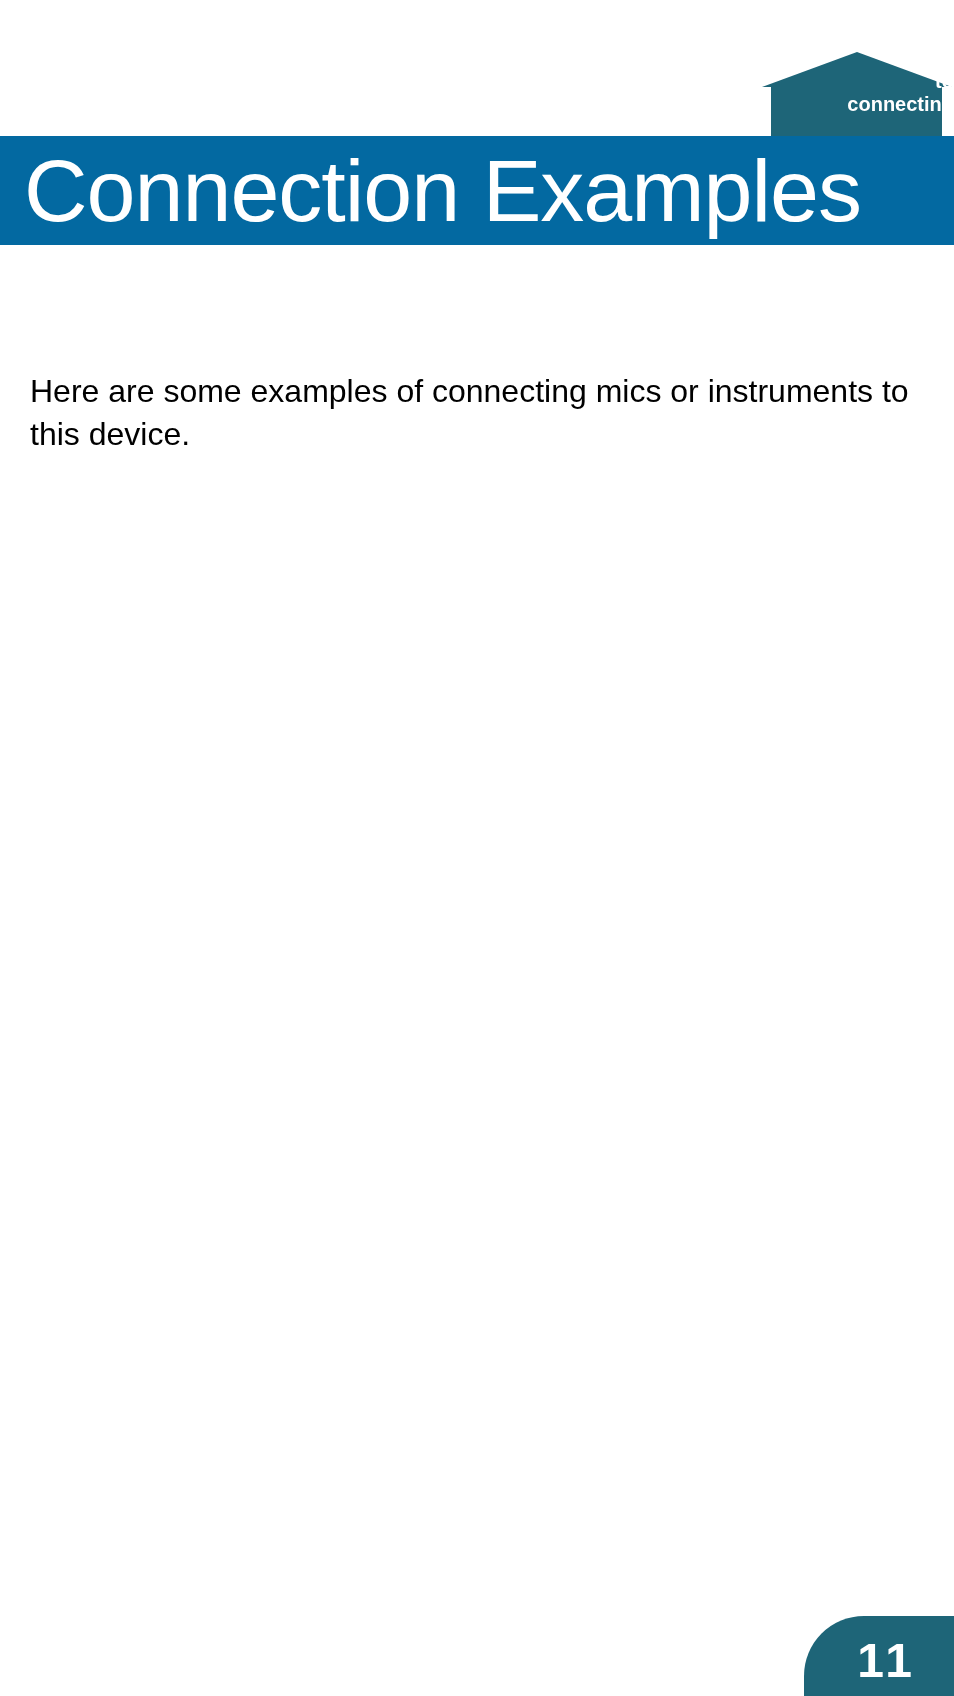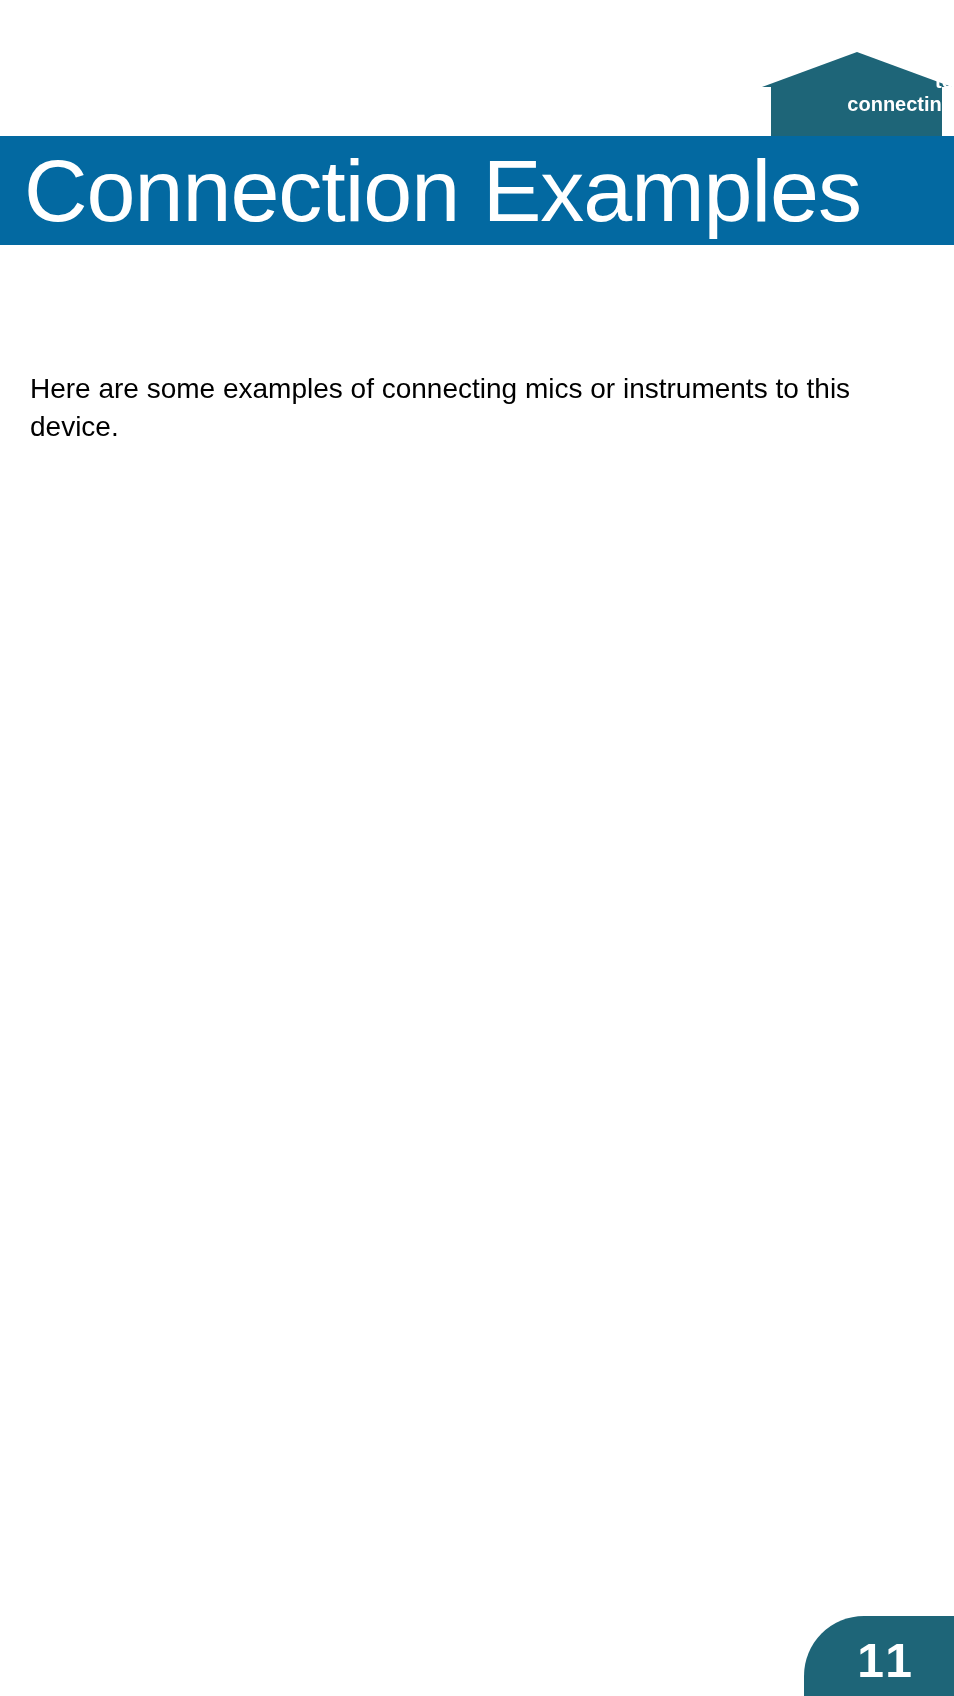--- a/index.html
+++ b/index.html
@@ -79,21 +79,21 @@
       letter-spacing: -1px;
       font-family: "Myriad Pro", "Segoe UI", Arial, sans-serif;
       font-stretch: condensed;
     }
     .body-text {
       position: absolute;
       top: 370px;
       left: 30px;
       width: 894px;
       color: #000000;
-      font-size: 28px;
+      font-size: 32px;
       line-height: 1.34;
       font-family: "Myriad Pro", "Segoe UI", Arial, sans-serif;
     }
     .page-badge {
       position: absolute;
       bottom: 0;
       right: 0;
       width: 150px;
       height: 80px;
       background: #1e6578;

